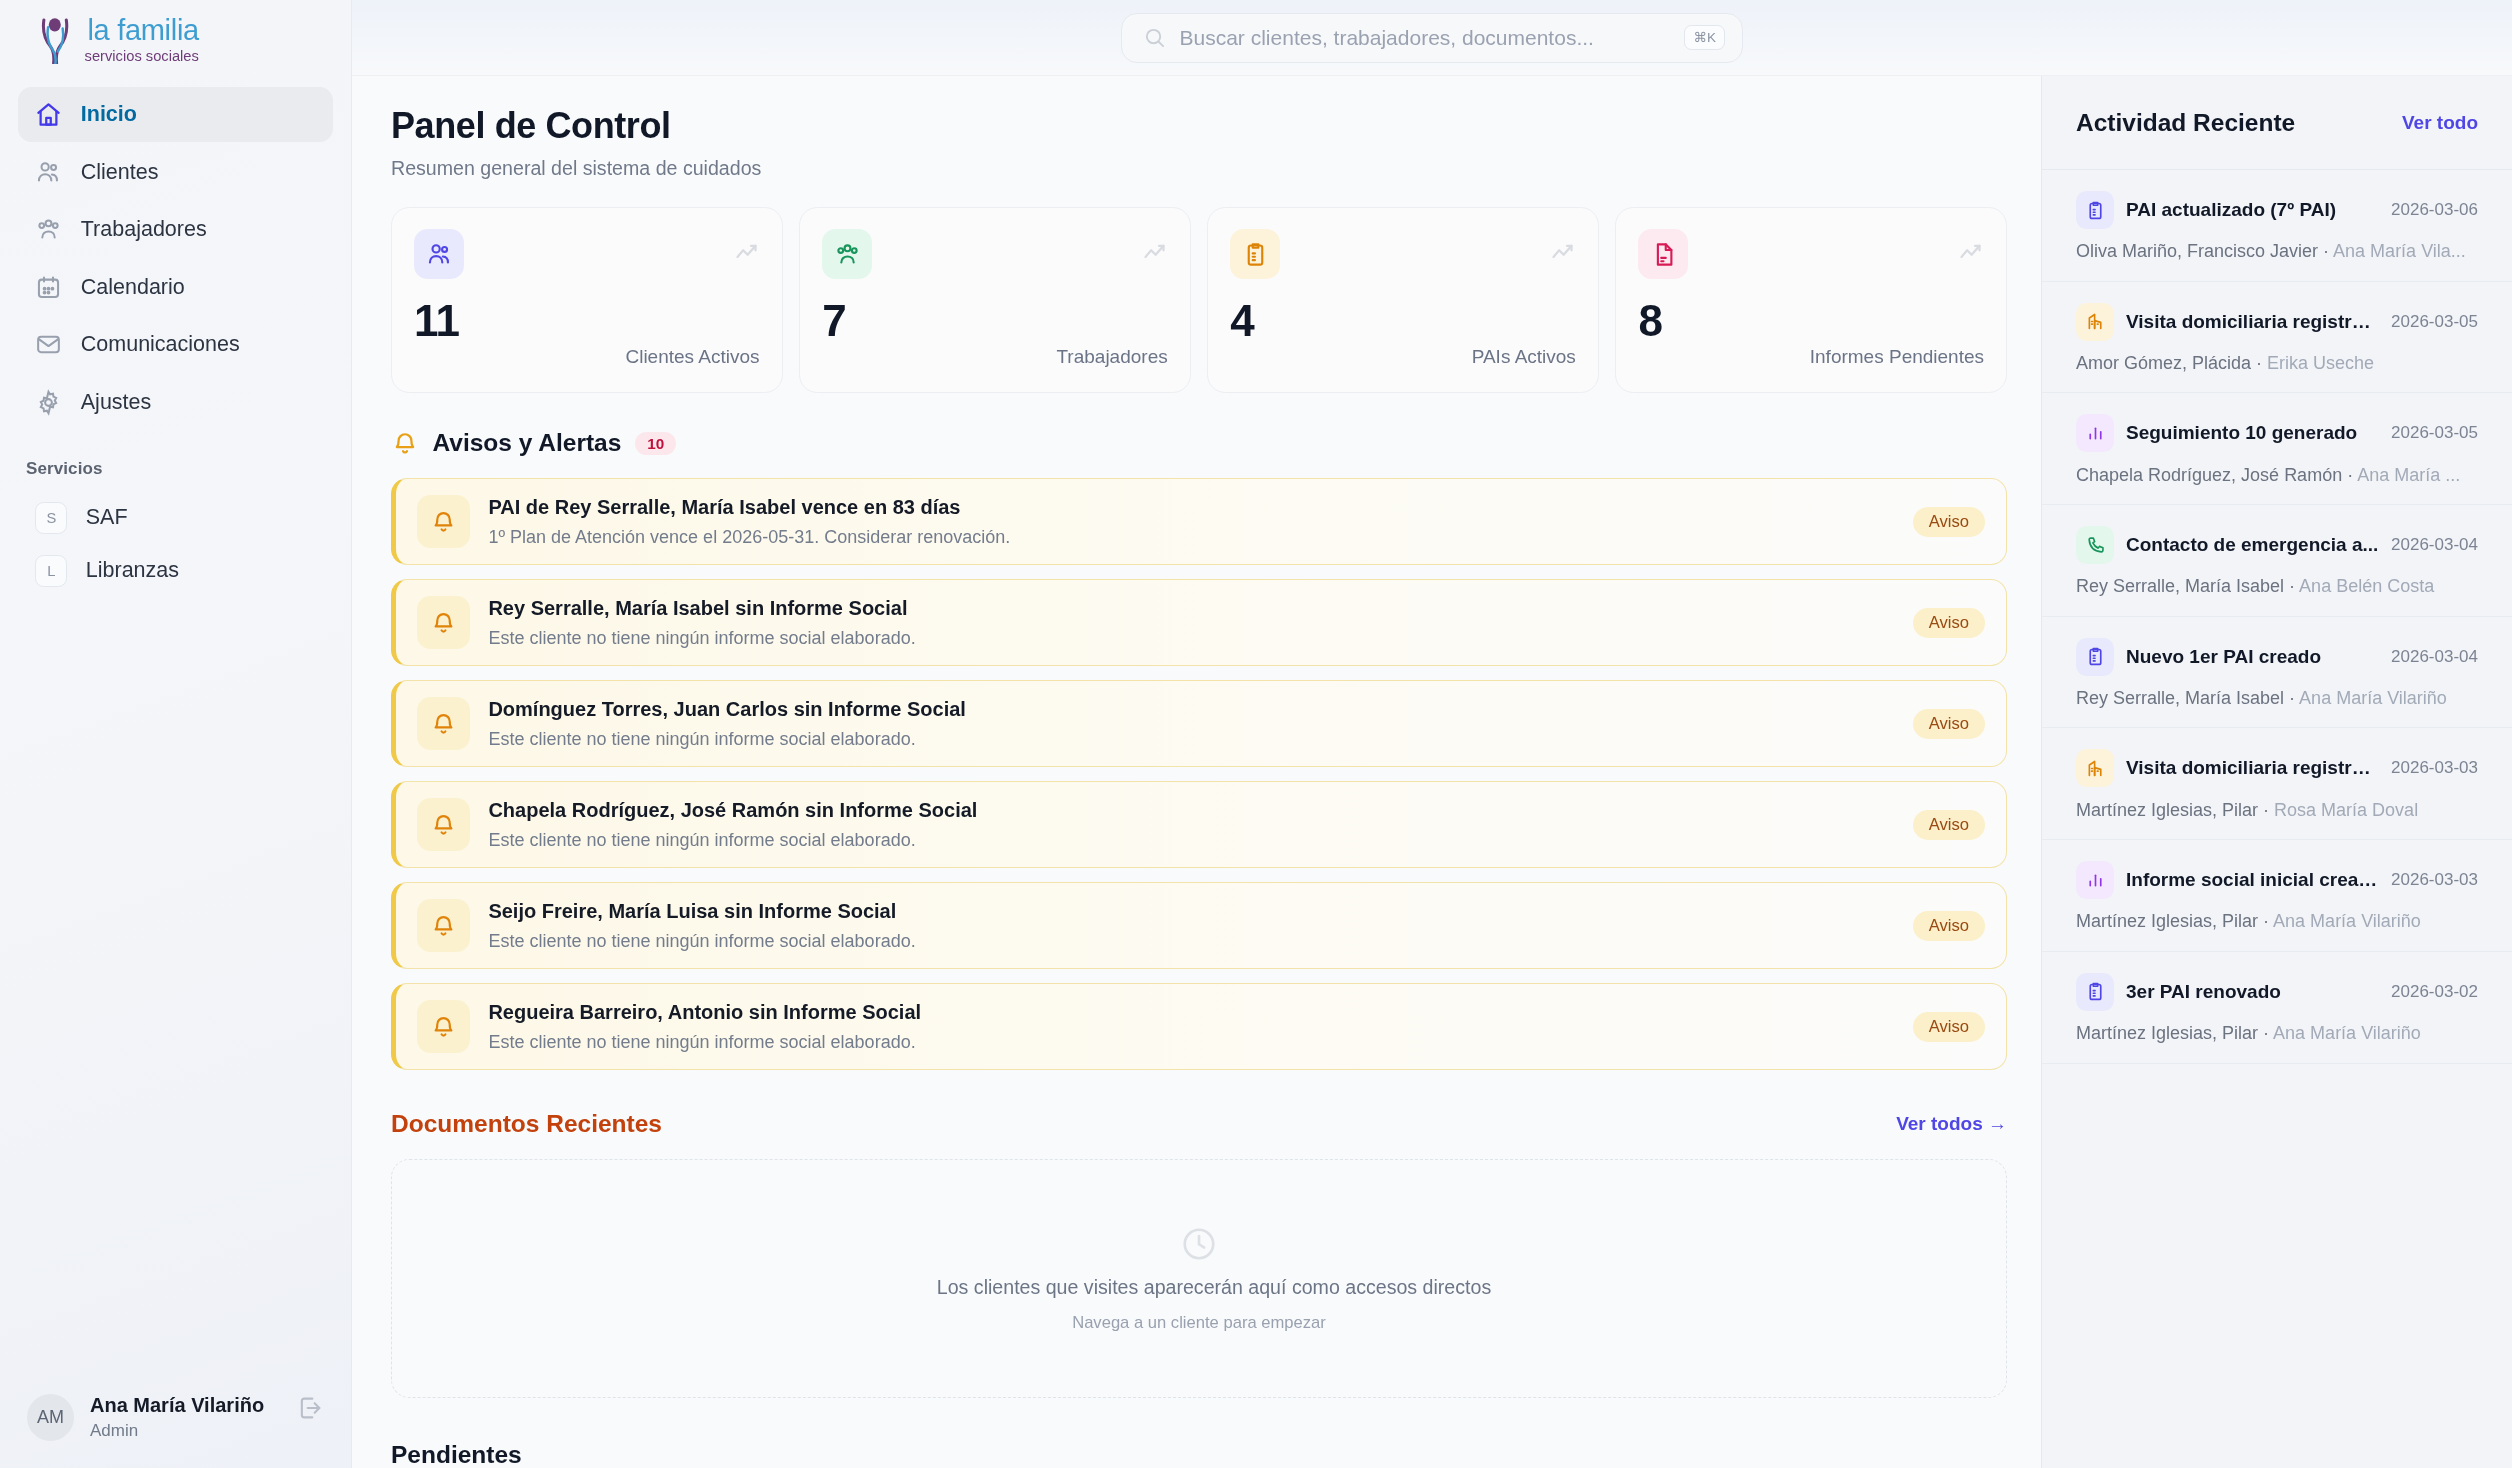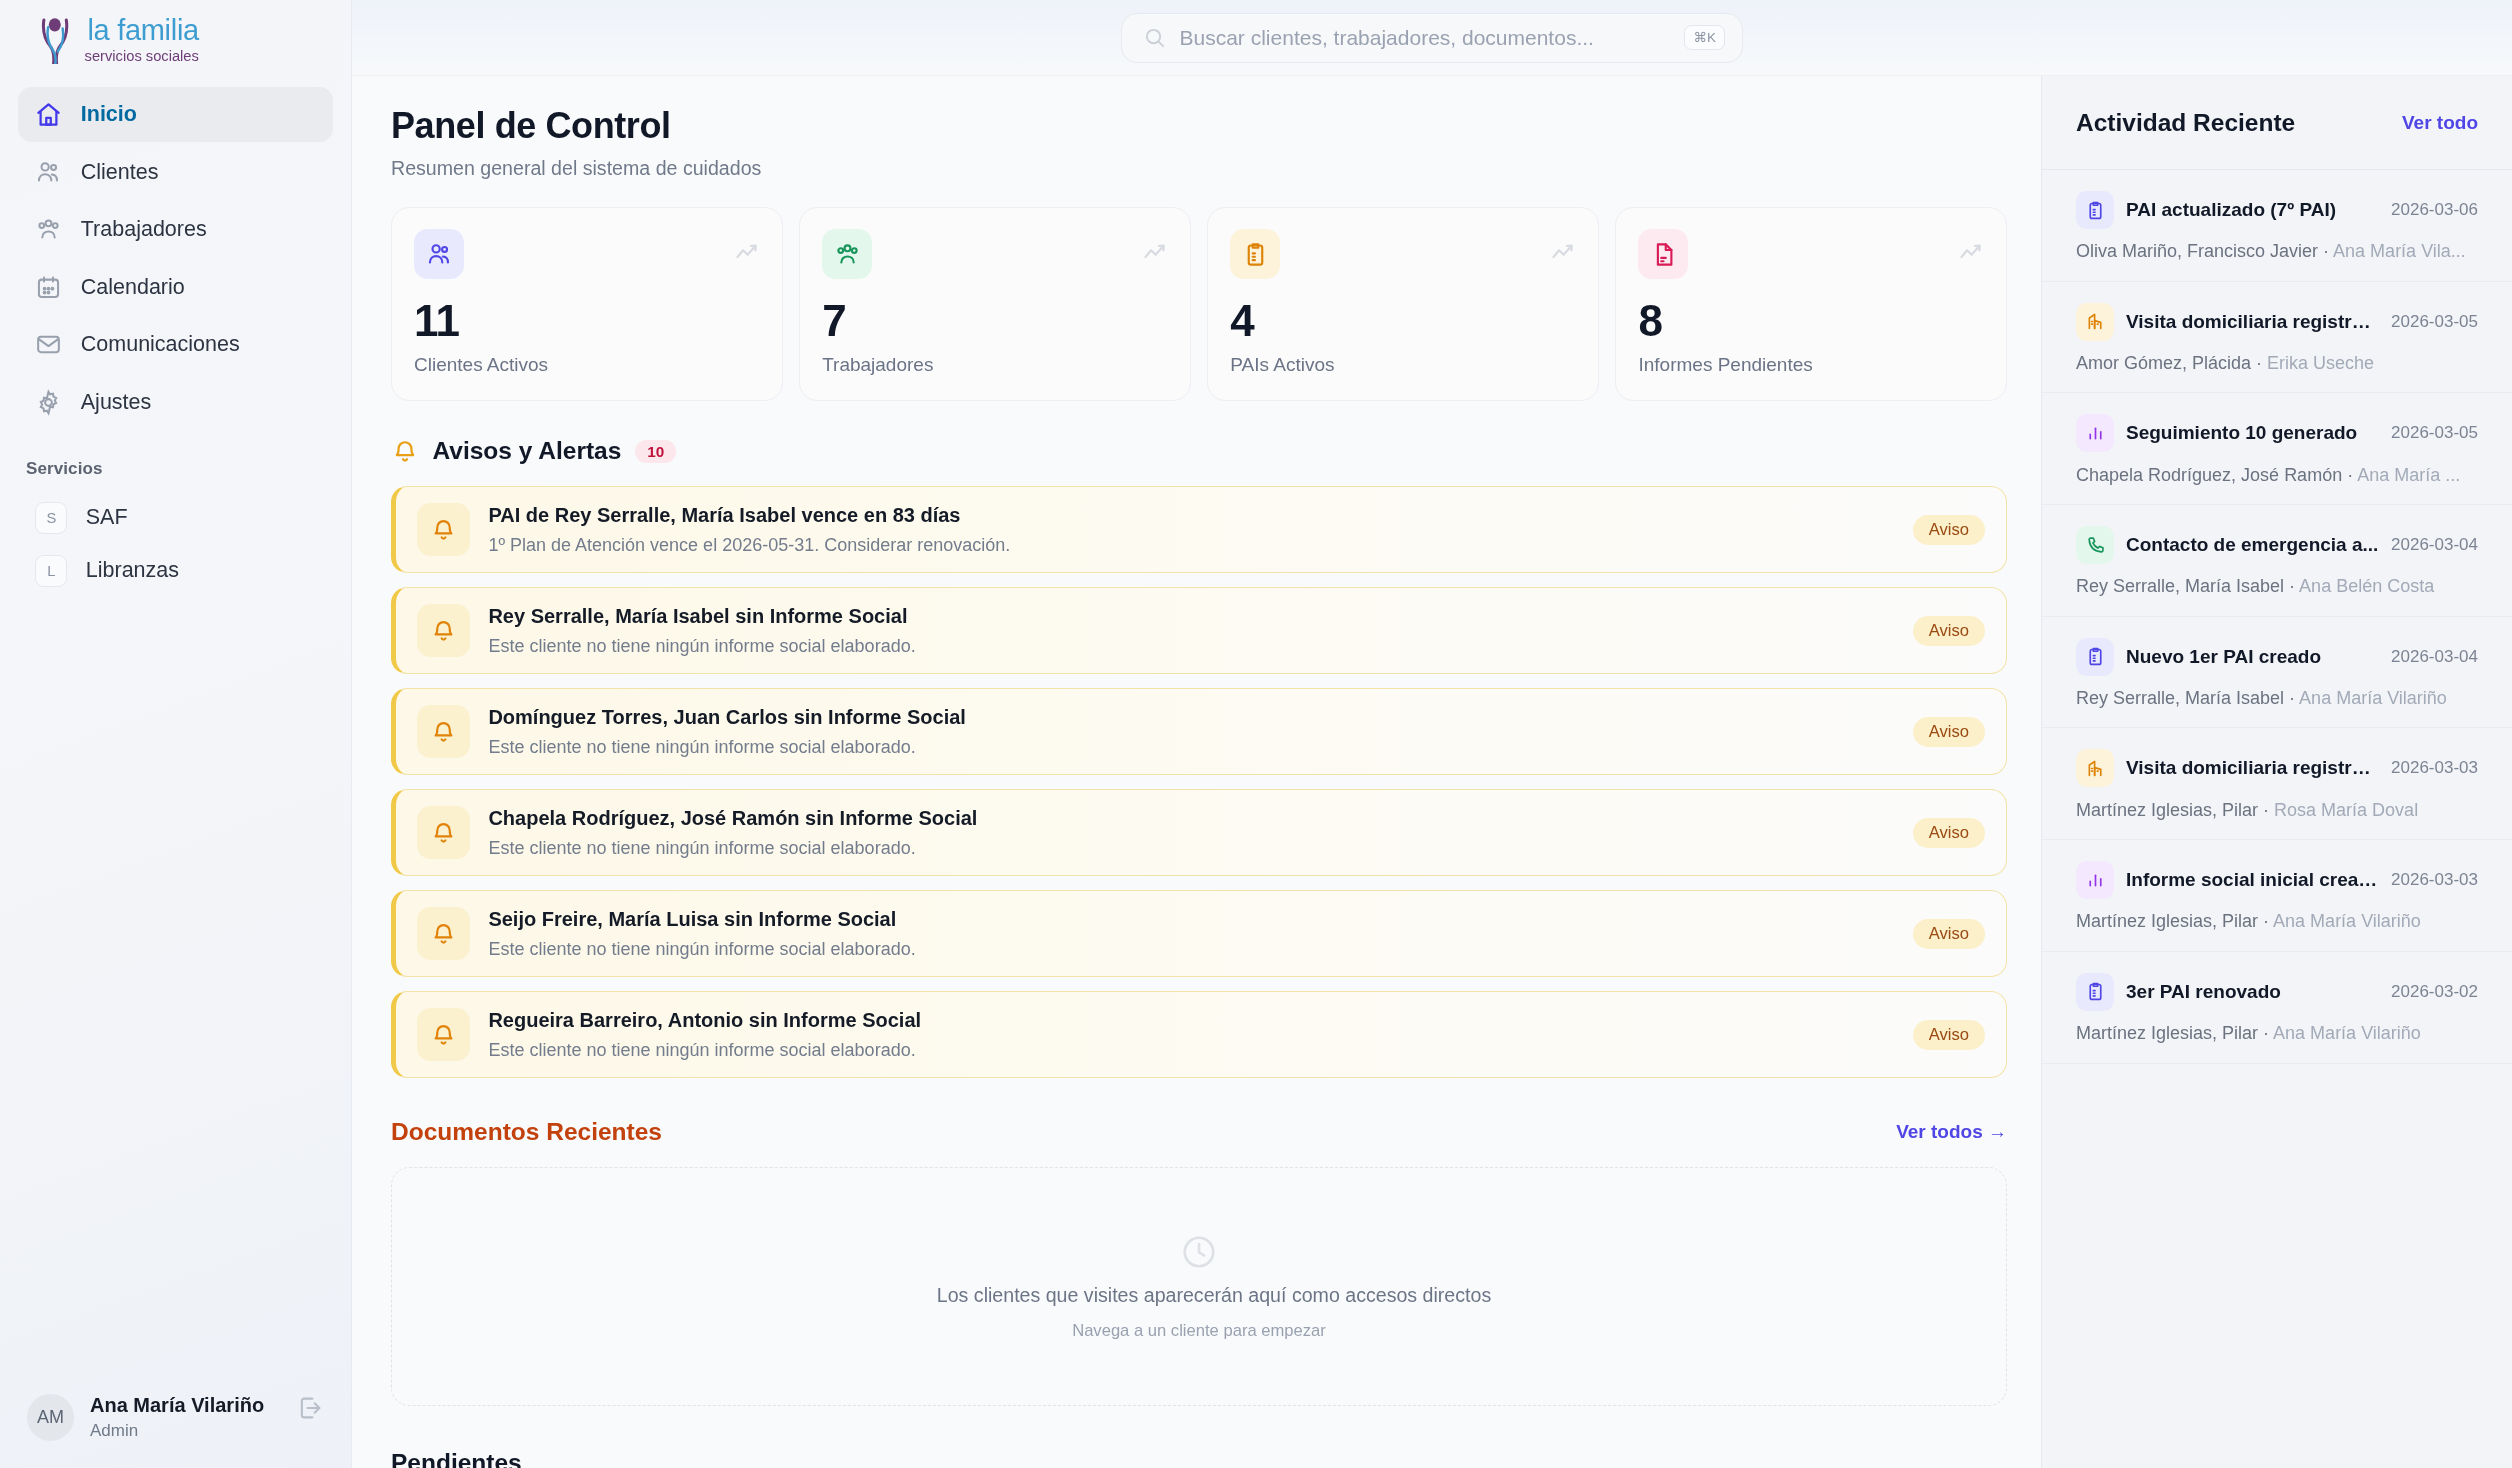--- a/index.html
+++ b/index.html
@@ -99,21 +99,21 @@
   .stats { display: flex; gap: 16.6px; margin-top: 27px; }
   .stat {
     flex: 1; background: #fbfbfc; border: 1.2px solid #eceef2;
     border-radius: 18.4px; padding: 21px 22px 24.5px 22px; position: relative;
   }
   .stat-top { display: flex; align-items: flex-start; justify-content: space-between; }
   .stat-ic { width: 50px; height: 50px; border-radius: 13.5px; display: flex; align-items: center; justify-content: center; }
   .stat-ic svg { width: 27px; height: 27px; }
   .trend { width: 27px; height: 27px; opacity: .3; margin-top: 9.8px; }
   .stat-val { font-size: 44px; font-weight: 700; color: #111827; margin-top: 19.6px; line-height: 1; letter-spacing: -0.6px; }
-  .stat-lbl { font-size: 19px; color: #6b7486; margin-top: 11px; }
+  .stat-lbl { font-size: 19px; color: #6b7486; margin-top: 3px; text-align: right; }
 
   
   .sec-head { display: flex; align-items: center; gap: 13.5px; margin-top: 36px; }
   .sec-head .bell { width: 28px; height: 28px; }
   .sec-title { font-size: 24.5px; font-weight: 700; color: #111827; }
   .count-badge {
     background: #fce7ec; color: #be123c; font-size: 15.3px; font-weight: 700;
     border-radius: 612px; padding: 4.3px 12.3px; line-height: 1;
   }
   .alerts { margin-top: 21px; display: flex; flex-direction: column; gap: 14px; }

